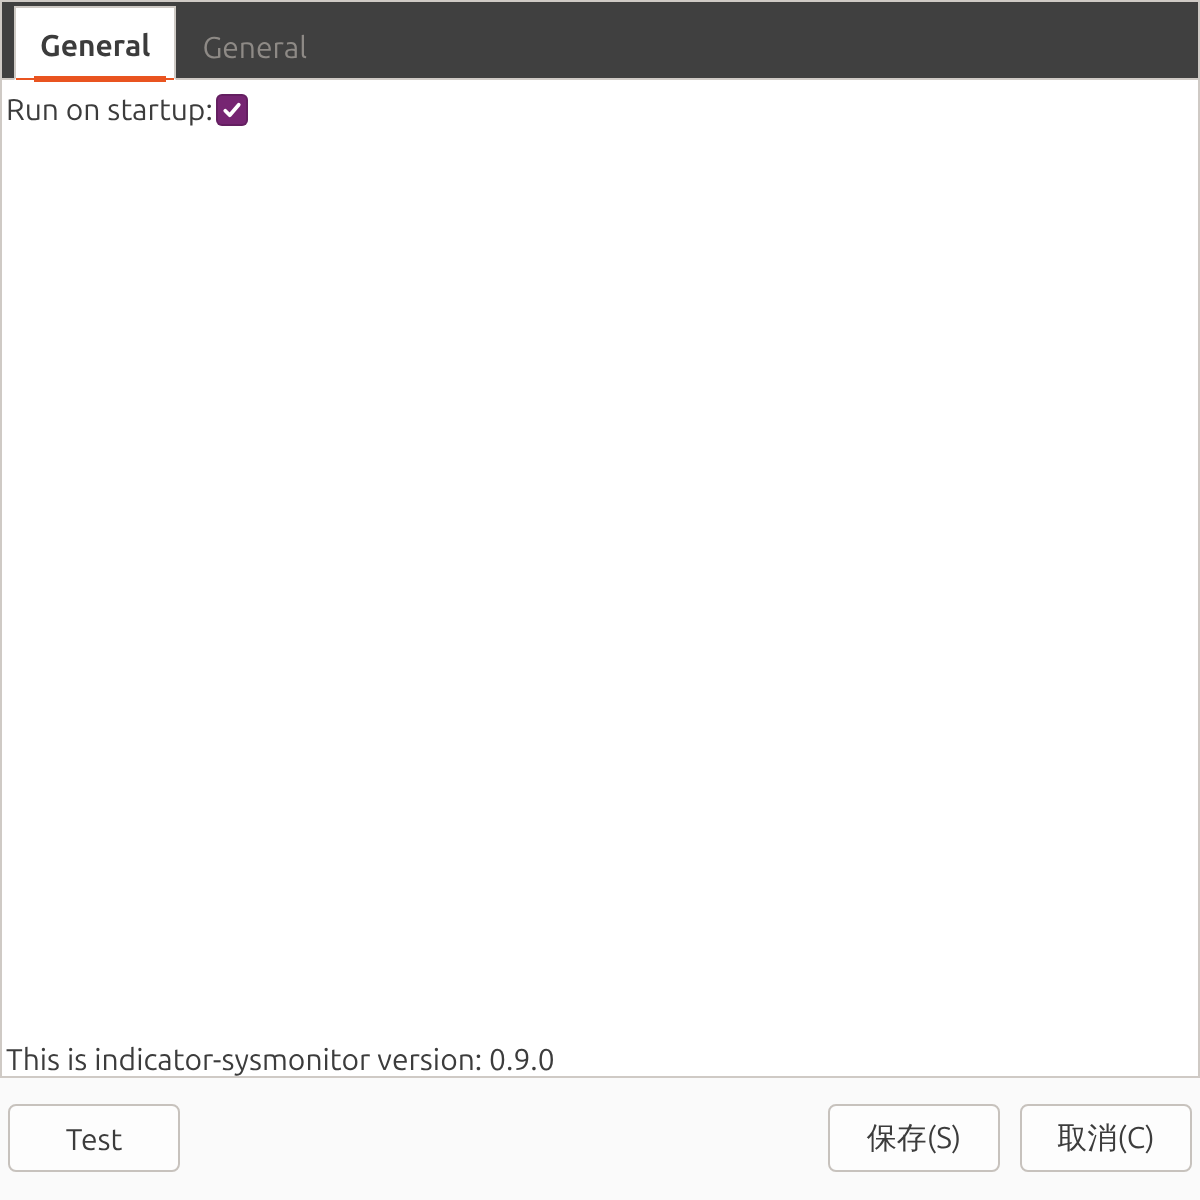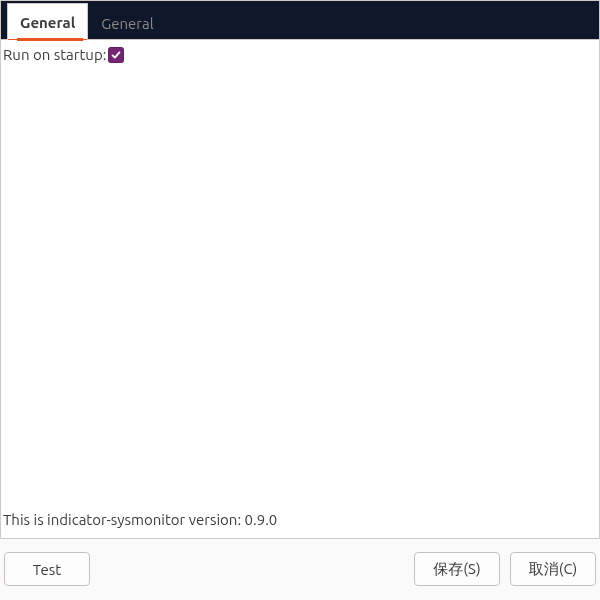--- a/index.html
+++ b/index.html
@@ -15,21 +15,21 @@
   }
   * { box-sizing: border-box; }
 
   
   .tabbar {
     position: relative;
     display: flex;
     align-items: flex-end;
     height: 40px;
     padding: 0 6px;
-    background: #0f172a;
+    background: #404040;
     border: 1px solid #cfcac5;
     border-bottom: 1px solid #cfcac5;
   }
   .tab {
     padding: 10px 12px 8px 12px;
     font-size: 15px;
     color: #8e8a86;
     cursor: pointer;
     border: 1px solid transparent;
     border-bottom: none;
@@ -92,21 +92,21 @@
     stroke: #ffffff;
     stroke-width: 2.5;
     fill: none;
     stroke-linecap: round;
     stroke-linejoin: round;
   }
 
   .version-line {
     position: absolute;
     left: 2px;
-    bottom: 10px;
+    bottom: 0;
     color: #3c3c3c;
   }
 
   
   .buttonbar {
     display: flex;
     justify-content: space-between;
     align-items: center;
     margin-top: 8px;
     padding: 0 4px;

